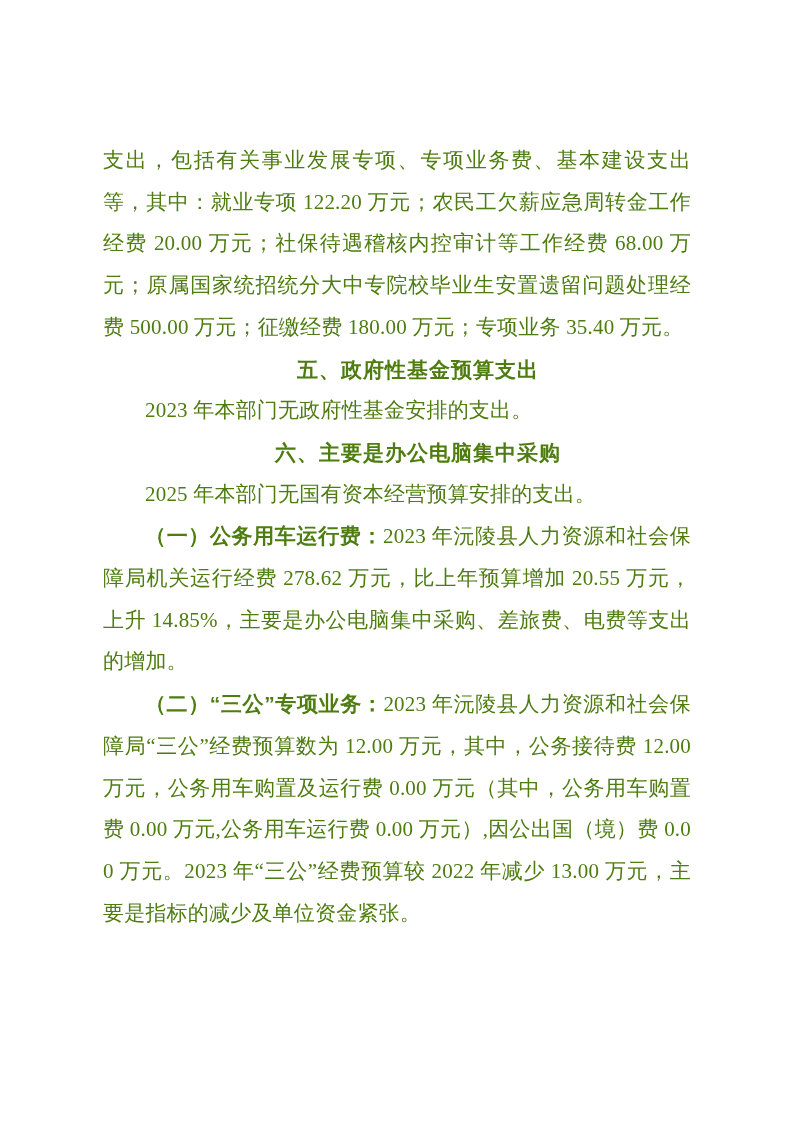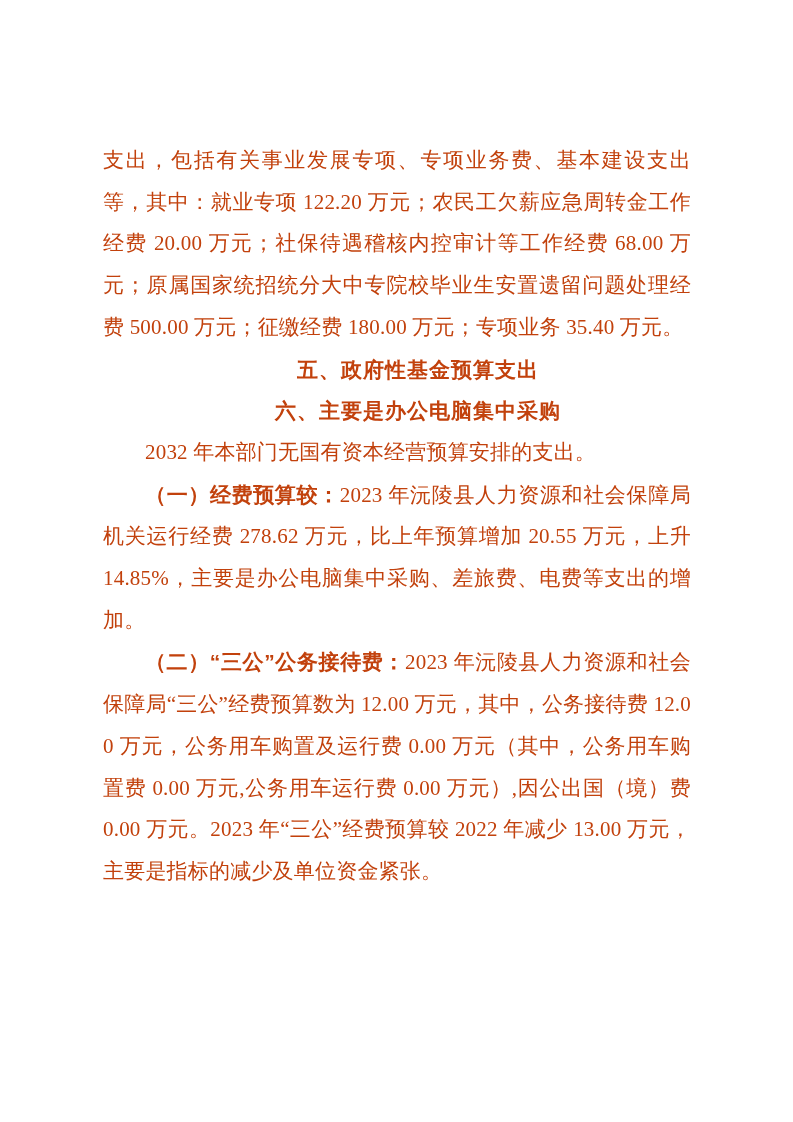--- a/index.html
+++ b/index.html
@@ -5,21 +5,21 @@
   html, body {
     margin: 0;
     padding: 0;
     background: #ffffff;
   }
   .page {
     position: relative;
     width: 793px;
     height: 1122px;
     background: #ffffff;
-    color: #c2410c;
+    color: #4d7c0f;
     overflow: hidden;
     font-family: "Liberation Serif", "DejaVu Serif", serif;
   }
   .content {
     position: absolute;
     top: 140px;
     left: 103px;
     width: 588px;
   }
   .para {
@@ -45,18 +45,19 @@
     font-weight: 700;
   }
 </style>
 </head>
 <body>
 
 <div class="page">
   <div class="content">
       <div class="para body"><span>支出，包括有关事业发展专项、专项业务费、基本建设支出等，其中：就业专项 122.20 万元；农民工欠薪应急周转金工作经费 20.00 万元；社保待遇稽核内控审计等工作经费 68.00 万元；原属国家统招统分大中专院校毕业生安置遗留问题处理经费 500.00 万元；征缴经费 180.00 万元；专项业务 35.40 万元。</span></div>
       <div class="para heading"><span>五、政府性基金预算支出</span></div>
+      <div class="para body indent"><span>2023 年本部门无政府性基金安排的支出。</span></div>
       <div class="para heading"><span>六、主要是办公电脑集中采购</span></div>
-      <div class="para body indent"><span>2032 年本部门无国有资本经营预算安排的支出。</span></div>
-      <div class="para body indent"><span class="lead">（一）经费预算较：</span><span>2023 年沅陵县人力资源和社会保障局机关运行经费 278.62 万元，比上年预算增加 20.55 万元，上升 14.85%，主要是办公电脑集中采购、差旅费、电费等支出的增加。</span></div>
-      <div class="para body indent"><span class="lead">（二）“三公”公务接待费：</span><span>2023 年沅陵县人力资源和社会保障局“三公”经费预算数为 12.00 万元，其中，公务接待费 12.00 万元，公务用车购置及运行费 0.00 万元（其中，公务用车购置费 0.00 万元,公务用车运行费 0.00 万元）,因公出国（境）费 0.00 万元。2023 年“三公”经费预算较 2022 年减少 13.00 万元，主要是指标的减少及单位资金紧张。</span></div>
+      <div class="para body indent"><span>2025 年本部门无国有资本经营预算安排的支出。</span></div>
+      <div class="para body indent"><span class="lead">（一）公务用车运行费：</span><span>2023 年沅陵县人力资源和社会保障局机关运行经费 278.62 万元，比上年预算增加 20.55 万元，上升 14.85%，主要是办公电脑集中采购、差旅费、电费等支出的增加。</span></div>
+      <div class="para body indent"><span class="lead">（二）“三公”专项业务：</span><span>2023 年沅陵县人力资源和社会保障局“三公”经费预算数为 12.00 万元，其中，公务接待费 12.00 万元，公务用车购置及运行费 0.00 万元（其中，公务用车购置费 0.00 万元,公务用车运行费 0.00 万元）,因公出国（境）费 0.00 万元。2023 年“三公”经费预算较 2022 年减少 13.00 万元，主要是指标的减少及单位资金紧张。</span></div>
     </div>
 </div>
 
 </body></html>

